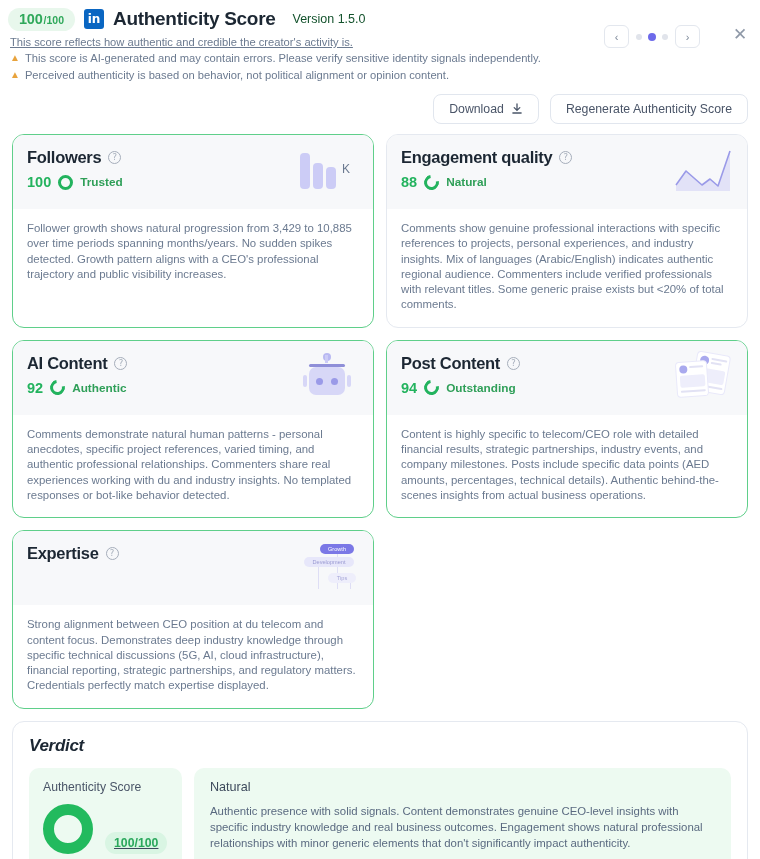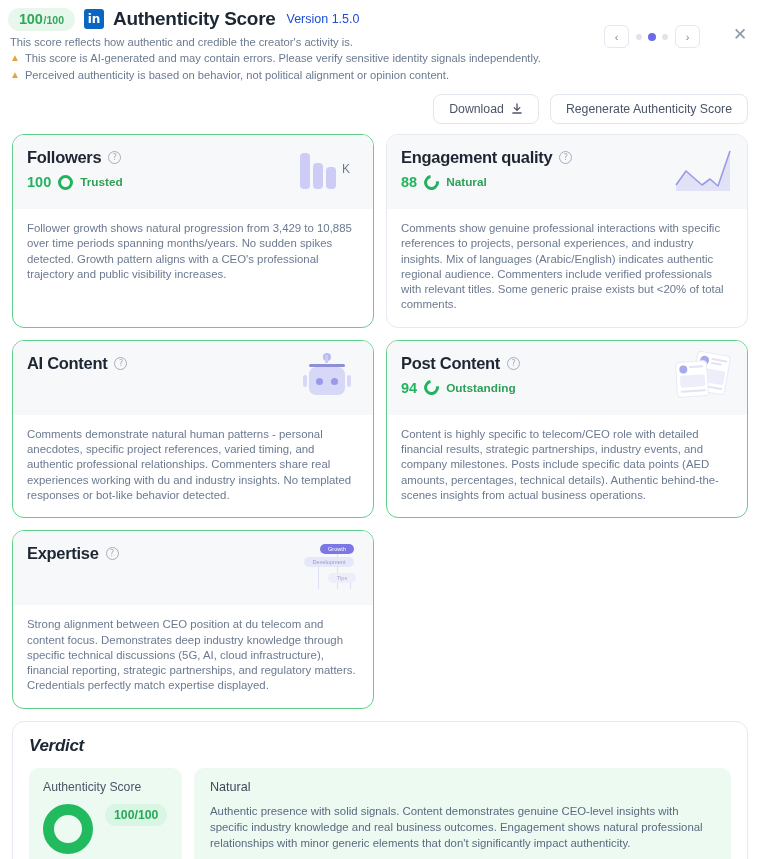--- a/index.html
+++ b/index.html
@@ -23,23 +23,23 @@
   }
   .score-pill .big { font-size: 14.5px; letter-spacing: -.2px; }
   .score-pill .small { font-size: 10.5px; font-weight: 700; }
   .li-icon {
     width: 20px; height: 20px; background: #0a66c2; border-radius: 3px;
     display: flex; align-items: center; justify-content: center;
     color: #fff; font-size: 12px; font-weight: 700; line-height: 1;
     font-family: "DejaVu Sans", sans-serif;
   }
   .main-title { font-size: 19px; font-weight: 700; color: #1c2733; letter-spacing: -.3px; }
-  .version { font-size: 12.5px; color: #1d4ed8; margin-left: 2px; }
-
-  .subtitle { font-size: 11.2px; color: #6b7a90; margin: 4px 0 0 2px; }
+  .version { font-size: 12.5px; color: #14532d; margin-left: 8px; }
+
+  .subtitle { font-size: 11.2px; color: #6b7a90; margin: 4px 0 0 2px; text-decoration: underline; }
   .warn-row { display: flex; align-items: flex-start; gap: 5px; margin-top: 3px; margin-left: 2px; }
   .warn-ico { color: #e8a33d; font-size: 10px; line-height: 14px; }
   .warn-txt { font-size: 11.2px; color: #6b7a90; line-height: 14px; }
 
   
   .pager { position: absolute; right: 60px; top: 25px; display: flex; align-items: center; gap: 7px; }
   .pg-btn {
     width: 25px; height: 23px; border: 1px solid #e3e7ee; border-radius: 6px;
     background: #fff; display: flex; align-items: center; justify-content: center;
     color: #7b8798; font-size: 11px; cursor: pointer;
@@ -136,21 +136,21 @@
   .verdict {
     margin: 12px 12px 0 12px; border: 1.5px solid #e5e9f0; border-radius: 12px;
     background: #fff; padding: 14px 16px 16px 16px;
   }
   .verdict h2 { font-size: 17px; font-weight: 700; color: #1c2733; letter-spacing: -.3px; font-style: italic; }
   .verdict-inner { display: flex; gap: 12px; margin-top: 12px; }
   .v-score {
     width: 153px; background: #edfaf1; border-radius: 10px; padding: 12px 14px 14px 14px;
   }
   .v-score .lbl { font-size: 12.2px; color: #4a5568; }
-  .v-donut-row { display: flex; align-items: flex-start; gap: 12px; margin-top: 10px; }
+  .v-donut-row { display: flex; align-items: flex-end; gap: 12px; margin-top: 10px; text-decoration: underline; }
   .v-donut {
     width: 50px; height: 50px; border-radius: 50%;
     border: 11px solid #22ba5e;
   }
   .v-pill {
     background: #d9f5e3; color: #2aa85c; border-radius: 12px;
     padding: 4px 9px; font-size: 12.3px; font-weight: 600;
   }
   .v-text {
     flex: 1; background: #edfaf1; border-radius: 10px; padding: 12px 16px 14px 16px;
@@ -256,20 +256,25 @@
       <div class="card-body">
         <p>Comments show genuine professional interactions with specific references to projects, personal experiences, and industry insights. Mix of languages (Arabic/English) indicates authentic regional audience. Commenters include verified professionals with relevant titles. Some generic praise exists but &lt;20% of total comments.</p>
       </div>
     </div>
 
     <div class="card good">
       <div class="card-head">
         <div class="card-title">
           <h3>AI Content</h3>
           <span class="q-mark">?</span>
+        </div>
+        <div class="score-row">
+          <span class="score-num">92</span>
+          <span class="ring partial"></span>
+          <span class="score-label">Authentic</span>
         </div>
         <div class="card-ico">
           <div class="robot" style="margin-top:4px">
             <span class="antdot"></span>
             <span class="ant"></span>
             <span class="headbar"></span>
             <span class="ear l"></span>
               <span class="ear r"></span>
             <span class="face"></span>
             <span class="eye l"></span>

